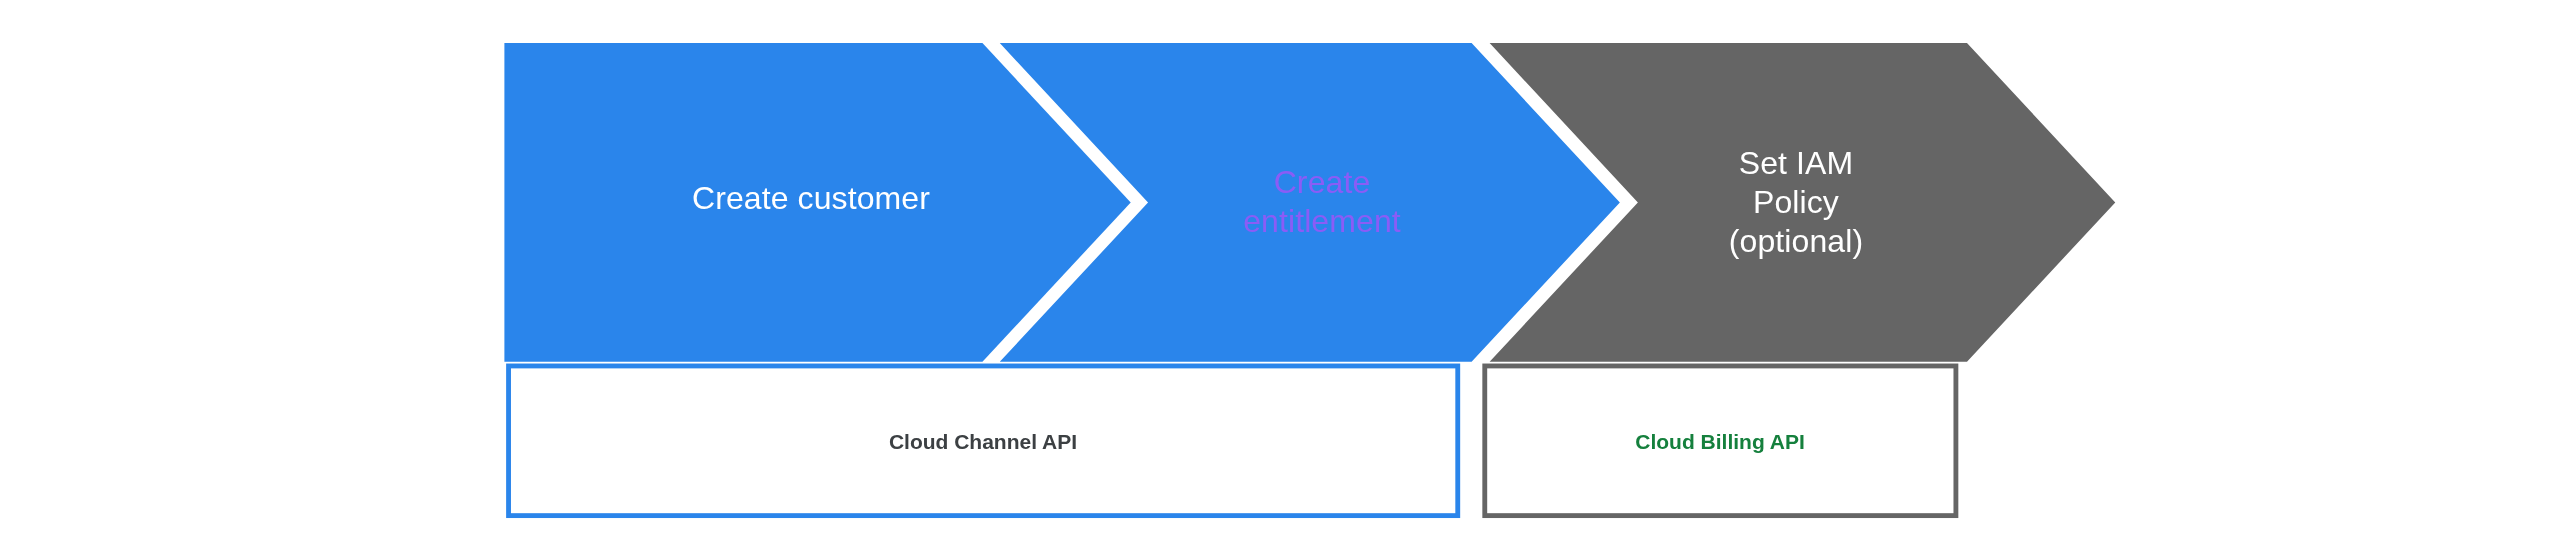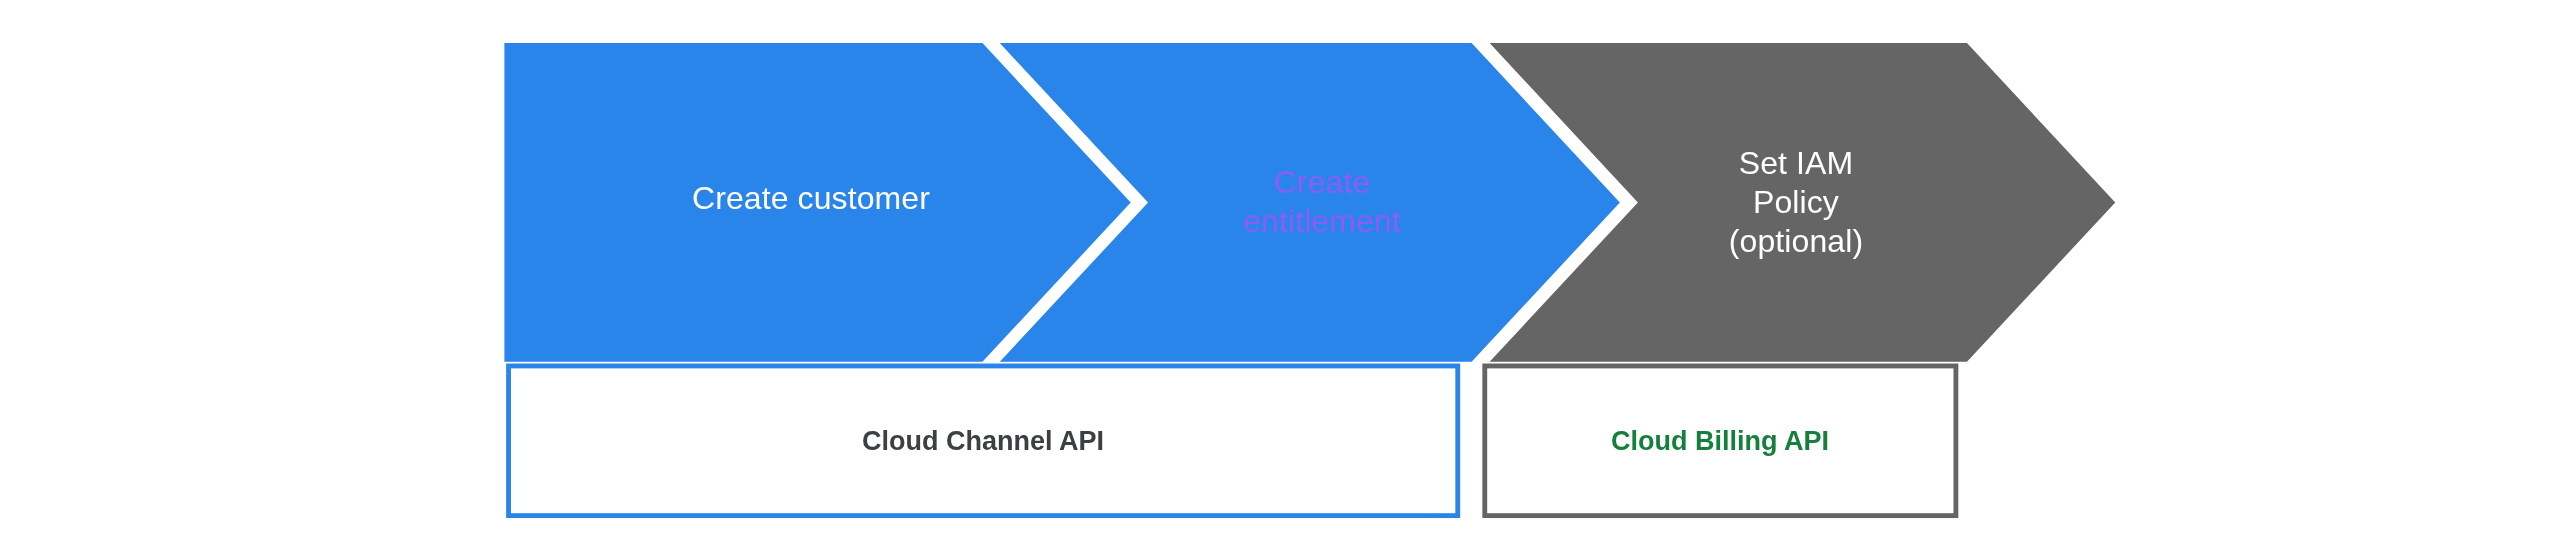--- a/index.html
+++ b/index.html
@@ -42,21 +42,21 @@
     white-space: pre-line;
     letter-spacing: 0.1px;
     transform: translate(-50%, -50%);
     pointer-events: none;
   }
 
   .api-label {
     position: absolute;
     color: #3c4043;
     font-family: "Liberation Sans", sans-serif;
-    font-size: 27px;
+    font-size: 21px;
     line-height: 29px;
     font-weight: 700;
     text-align: center;
     white-space: nowrap;
     transform: translate(-50%, -50%);
     pointer-events: none;
   }
 </style>
 </head>
 <body>

